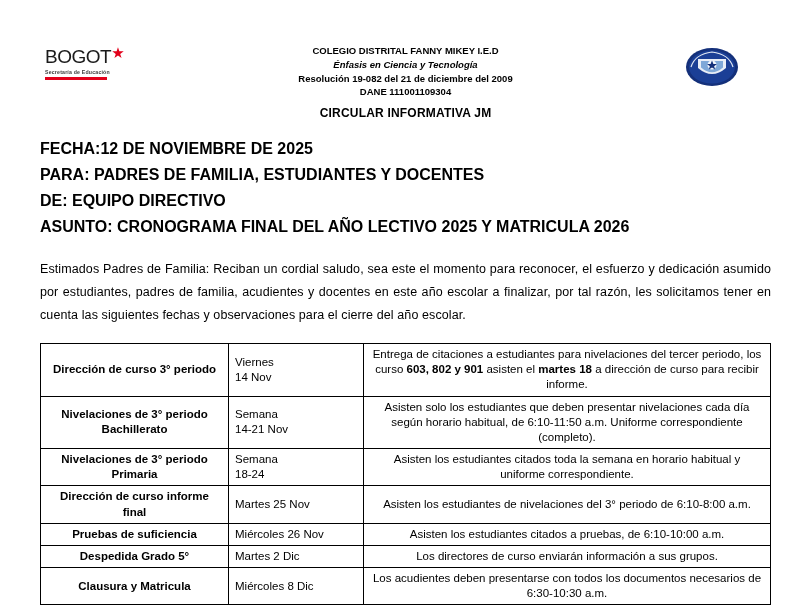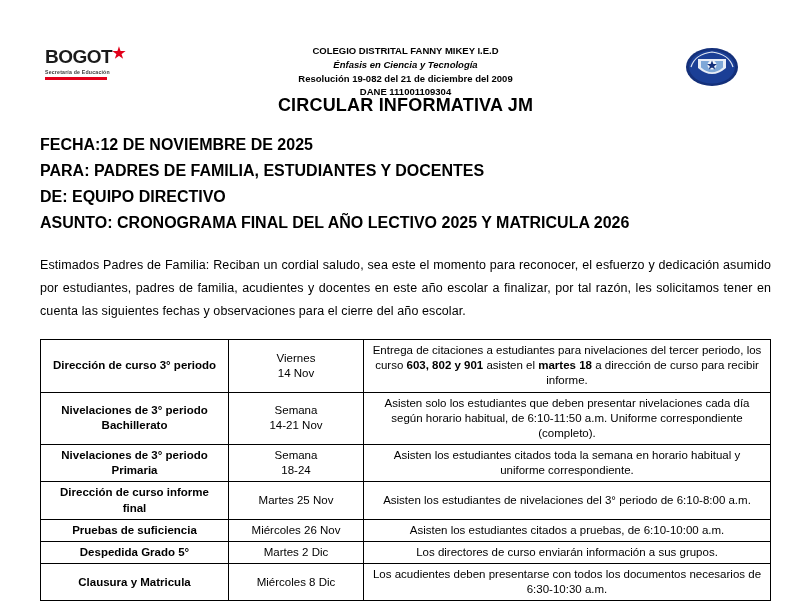--- a/index.html
+++ b/index.html
@@ -28,21 +28,21 @@
     height: 62px;
   }
   .logo-left {
     position: absolute;
     left: 5px;
     top: 24px;
     width: 110px;
   }
   .logo-word {
     font-family: "Liberation Sans", sans-serif;
-    font-weight: bold;
+    font-weight: normal;
     font-size: 19px;
     letter-spacing: -0.5px;
     color: #1b1b1b;
     position: relative;
     display: inline-block;
   }
   .logo-word .star {
     color: #e2001a;
     font-size: 15px;
     position: relative;
@@ -84,22 +84,22 @@
   }
   .shield {
     width: 54px;
     height: 42px;
   }
 
   
   .doc-title {
     text-align: center;
     font-weight: bold;
-    font-size: 18px;
-    margin-top: 11px;
+    font-size: 12px;
+    margin-top: 22px;
     letter-spacing: 0.2px;
   }
 
   
   .meta {
     margin-top: 16px;
     font-size: 16px;
     font-weight: bold;
     line-height: 1.62;
   }
@@ -127,21 +127,21 @@
     vertical-align: middle;
     line-height: 1.32;
   }
   td.col-a {
     width: 175px;
     text-align: center;
     font-weight: bold;
   }
   td.col-b {
     width: 122px;
-    text-align: center;
+    text-align: left;
   }
   td.col-c {
     text-align: center;
   }
   .bold { font-weight: bold; }
 </style>
 </head>
 <body>
 
 <div class="page">

